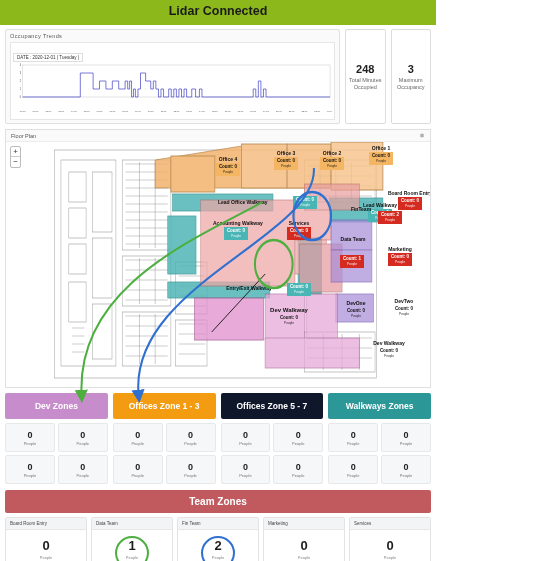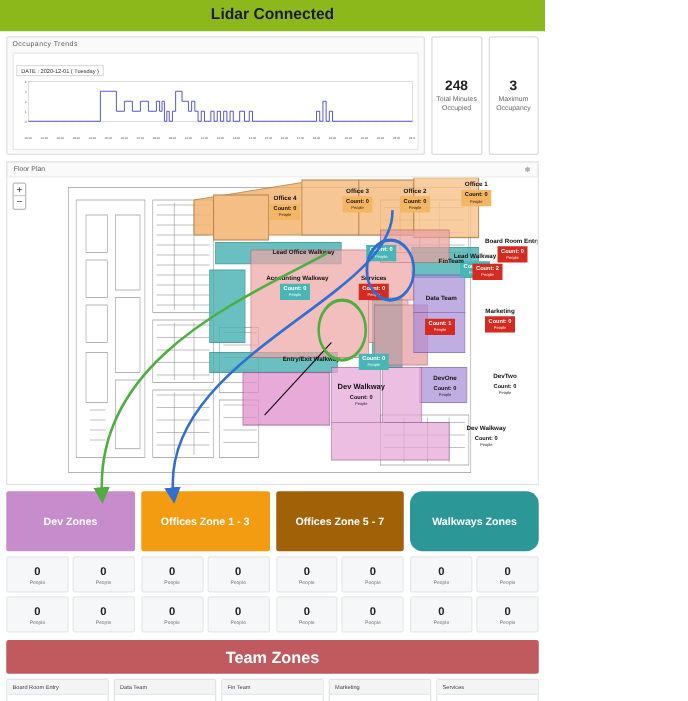--- a/index.html
+++ b/index.html
@@ -61,30 +61,30 @@
   .cb-orange { background:#f5b664; color:#111; }
   .cb-teal   { background:#49b5b5; color:#fff; }
   .cb-red    { background:#d42a20; color:#fff; }
   .cb-purple { background:#9a83d4; color:#fff; }
   .cb-sub { display:block; font-size:3.2px; font-weight:normal; opacity:.9; }
 
   
   .groups { display:flex; gap:5px; padding:5px 5px 0; }
   .group { flex:1; }
   .ghead { text-align:center; color:#fff; font-size:8.5px; font-weight:bold;
-    padding:19px 2px; border-radius:2px; }
+    padding:8px 2px; border-radius:2px; }
   .gcells { display:flex; flex-wrap:wrap; gap:3px; margin-top:4px; }
   .cell { flex:1 1 calc(50% - 2px); background:#f6f7f8; border:1px solid #e7e8ea;
     border-radius:2px; text-align:center; padding:6px 2px 5px; min-width:0; }
   .cell-val { font-size:9px; font-weight:bold; color:#222; }
   .cell-lbl { font-size:4px; color:#777; margin-top:1px; }
 
   
   .teamhead { margin:6px 5px 0; background:#c05a5f; color:#fff; text-align:center;
-    font-size:13px; font-weight:bold; padding:6px 2px; border-radius:2px; }
+    font-size:10px; font-weight:bold; padding:6px 2px; border-radius:2px; }
   .teamcells { display:flex; gap:4px; padding:4px 5px 0; }
   .tcell { flex:1; background:#fff; border:1px solid #e2e3e5; border-radius:2px;
     position:relative; height:62px; }
   .tcell-hd { background:#f3f4f5; border-bottom:1px solid #e6e7e9;
     font-size:4.5px; color:#444; padding:3px 4px; }
   .tcell-bd { text-align:center; padding-top:9px; position:relative; }
   .tcell-val { font-size:13px; font-weight:bold; color:#1d1d1d; line-height:14px; }
   .tcell-lbl { font-size:4px; color:#888; margin-top:2px; }
   .ring { position:absolute; left:50%; top:6px; transform:translateX(-50%);
     width:34px; height:34px; border-radius:50%; border:2.5px solid transparent; }
@@ -456,21 +456,21 @@
           <div class="cell-lbl">People</div>
         </div>
         <div class="cell">
           <div class="cell-val">0</div>
           <div class="cell-lbl">People</div>
         </div>
       </div>
     </div>
 
     <div class="group">
-      <div class="ghead" style="background: #a16207;">Offices Zone 5 - 7</div>
+      <div class="ghead" style="background: #0f172a;">Offices Zone 5 - 7</div>
       <div class="gcells">
         <div class="cell">
           <div class="cell-val">0</div>
           <div class="cell-lbl">People</div>
         </div>
         <div class="cell">
           <div class="cell-val">0</div>
           <div class="cell-lbl">People</div>
         </div>
         <div class="cell">
@@ -478,21 +478,21 @@
           <div class="cell-lbl">People</div>
         </div>
         <div class="cell">
           <div class="cell-val">0</div>
           <div class="cell-lbl">People</div>
         </div>
       </div>
     </div>
 
     <div class="group">
-      <div class="ghead" style="background: rgb(43, 151, 151); border-radius: 10px;">Walkways Zones</div>
+      <div class="ghead" style="background: rgb(43, 151, 151);">Walkways Zones</div>
       <div class="gcells">
         <div class="cell">
           <div class="cell-val">0</div>
           <div class="cell-lbl">People</div>
         </div>
         <div class="cell">
           <div class="cell-val">0</div>
           <div class="cell-lbl">People</div>
         </div>
         <div class="cell">

